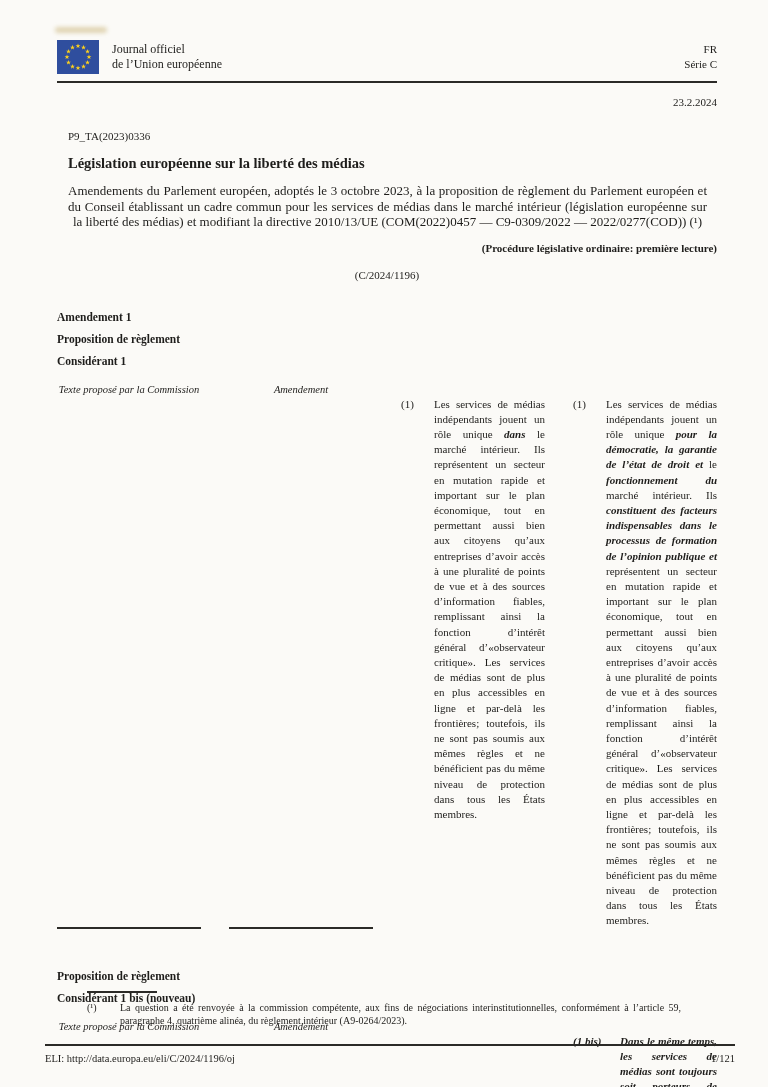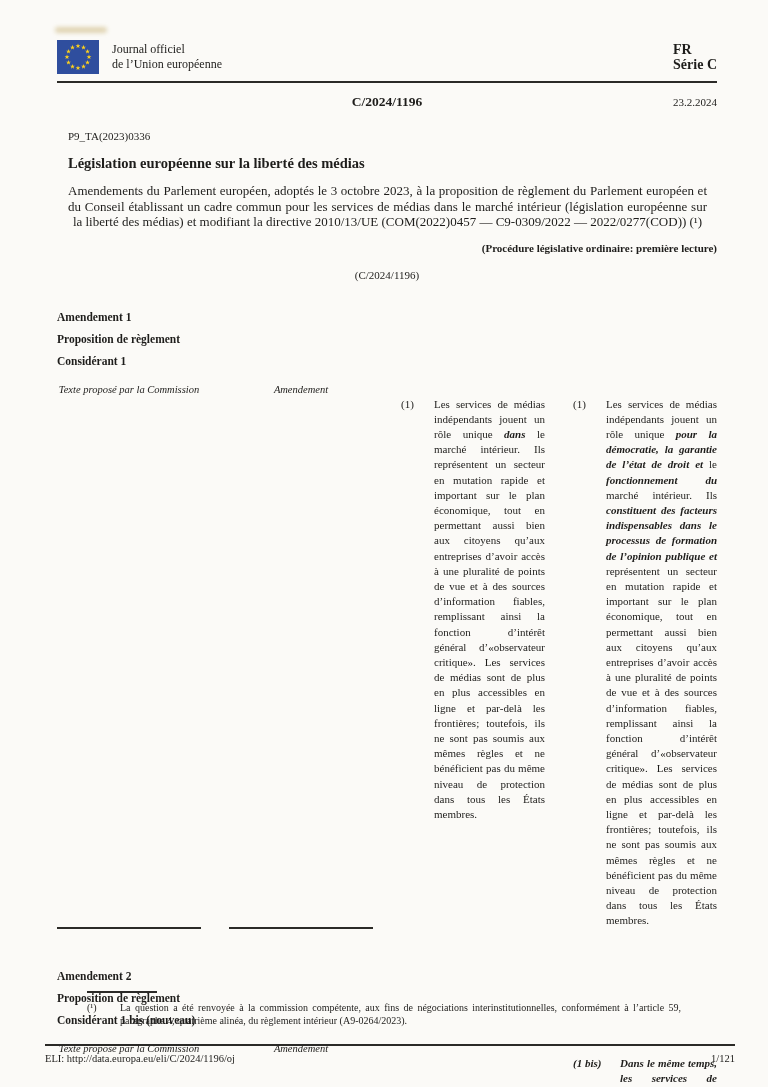--- a/index.html
+++ b/index.html
@@ -11,21 +11,21 @@
     font-family: "Liberation Serif", serif;
     color: #1e1d1b;
     overflow: hidden;
   }
   .content { padding: 40px 51px 0 57px; }
 
   
   .masthead { display: flex; align-items: flex-start; }
   .flag { flex: 0 0 auto; display: block; }
   .journal { margin-left: 13px; font-size: 12px; line-height: 15px; padding-top: 2px; }
-  .head-right { margin-left: auto; text-align: left; font-size: 14px; line-height: 15px; padding-top: 2px; font-weight: bold; }
+  .head-right { margin-left: auto; text-align: right; font-size: 11px; line-height: 15px; padding-top: 2px; }
   .head-rule { height: 2px; background: #2b2a27; margin-top: 7px; }
   .docnum-row { position: relative; margin-top: 11px; height: 18px; }
   .docnum { display: block; text-align: center; font-weight: bold; font-size: 13.5px; }
   .docdate { position: absolute; right: 0; top: 2px; font-size: 11px; }
 
   .inset { margin-left: 11px; margin-right: 10px; }
   .ta-ref { margin-top: 18px; font-size: 11px; }
   .doc-title { margin-top: 13px; font-size: 14.5px; font-weight: bold; }
   .doc-subtitle {
     margin-top: 11px; font-size: 13px; font-weight: normal;
@@ -95,21 +95,20 @@
           <div>Journal officiel</div>
           <div>de l’Union européenne</div>
         </div>
         <div class="head-right">
           <div>FR</div>
           <div>Série C</div>
         </div>
       </div>
       <div class="head-rule"></div>
       <div class="docnum-row">
-        <span class="docnum">C/2024/1196</span>
         <span class="docdate">23.2.2024</span>
       </div>
     </header>
 
     <main>
       <div class="ta-ref inset">P9_TA(2023)0336</div>
       <h1 class="doc-title inset">Législation européenne sur la liberté des médias</h1>
       <p class="doc-subtitle inset">Amendements du Parlement européen, adoptés le 3 octobre 2023, à la proposition de règlement du Parlement européen et du Conseil établissant un cadre commun pour les services de médias dans le marché intérieur (législation européenne sur la liberté des médias) et modifiant la directive 2010/13/UE (COM(2022)0457 — C9-0309/2022 — 2022/0277(COD)) (¹)</p>
       <p class="doc-procedure">(Procédure législative ordinaire: première lecture)</p>
       <p class="doc-ref">(C/2024/1196)</p>
@@ -133,21 +132,20 @@
             <div class="para">
               <span class="marker">(1)</span>
               <span><span>Les services de médias indépendants jouent un rôle unique </span><span class="seg-bi">pour la démocratie, la garantie de l’état de droit et</span><span> le </span><span class="seg-bi">fonctionnement du</span><span> marché intérieur. Ils </span><span class="seg-bi">constituent des facteurs indispensables dans le processus de formation de l’opinion publique et</span><span> représentent un secteur en mutation rapide et important sur le plan économique, tout en permettant aussi bien aux citoyens qu’aux entreprises d’avoir accès à une pluralité de points de vue et à des sources d’information fiables, remplissant ainsi la fonction d’intérêt général d’«observateur critique». Les services de médias sont de plus en plus accessibles en ligne et par-delà les frontières; toutefois, ils ne sont pas soumis aux mêmes règles et ne bénéficient pas du même niveau de protection dans tous les États membres.</span></span>
             </div>
           </div>
         </div>
       </section>
 
       <section>
         <div class="amend-head mt-amend2">
-          <div class="h-line">Amendement 2</div>
           <div class="h-line">Proposition de règlement</div>
           <div class="h-line">Considérant 1 bis (nouveau)</div>
         </div>
         <div class="amend-table">
           <div class="col-head">Texte proposé par la Commission</div>
           <div class="col-head">Amendement</div>
           <div class="cell"></div>
           <div class="cell">
             <div class="para wide">
               <span class="marker bi">(1 bis)</span>

